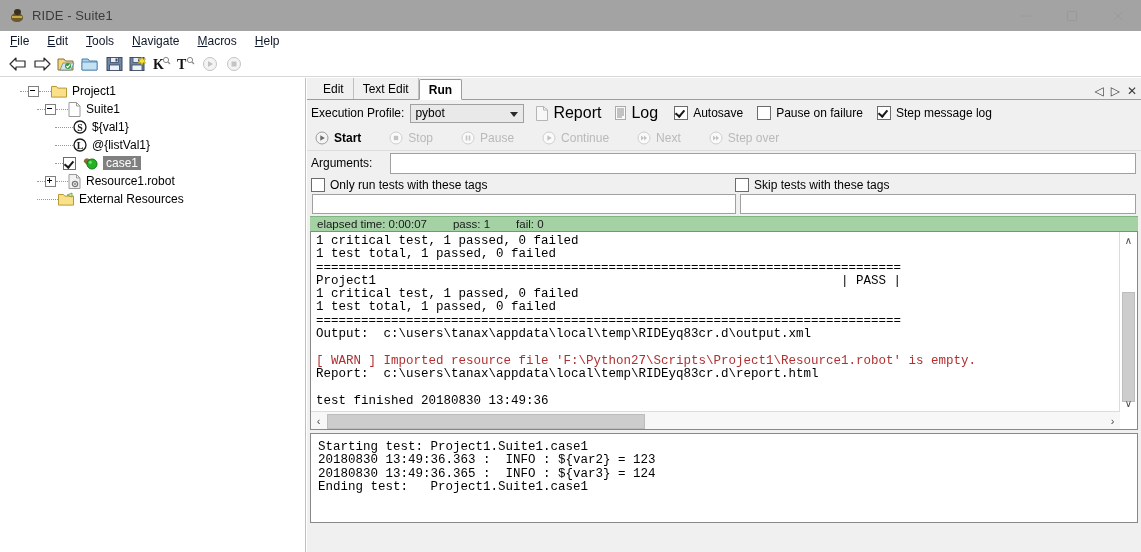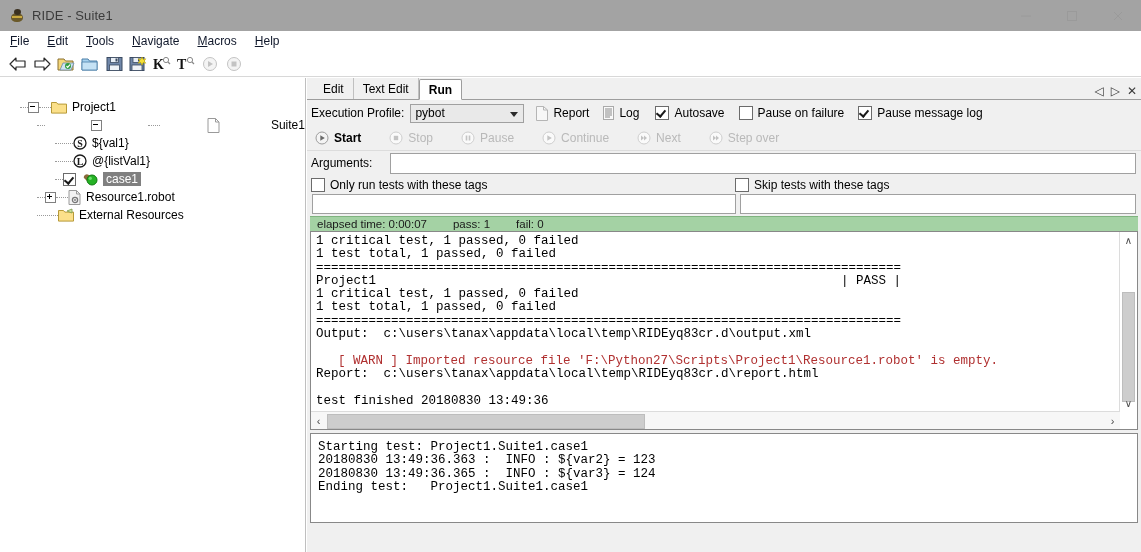--- a/index.html
+++ b/index.html
@@ -123,21 +123,21 @@
 
   
   .tree-panel {
     position: absolute;
     left: 0; top: 78px;
     width: 306px; height: 474px;
     background: #ffffff;
     border-right: 1px solid #bfbfbf;
     box-sizing: border-box;
     overflow: hidden;
-    padding-top: 20px;
+    padding-top: 4px;
   }
   .tnode {
     height: 18px;
     display: flex;
     align-items: center;
     font-size: 12px;
     color: #000;
     white-space: nowrap;
     position: relative;
   }
@@ -264,21 +264,21 @@
   }
   .combo .arrow {
     position: absolute;
     right: 5px; top: 7px;
     width: 0; height: 0;
     border-left: 4px solid transparent;
     border-right: 4px solid transparent;
     border-top: 5px solid #2a2a2a;
   }
   .mini-ico { margin: 0 5px 0 12px; display: flex; align-items: center; }
-  .link-txt { font-size: 12px; margin-right: 2px; }
+  .link-txt { font-size: 16px; margin-right: 2px; }
   .cbx-wrap { display: flex; align-items: center; margin-left: 14px; }
   .cbx {
     width: 12px; height: 12px;
     border: 1px solid #6b6b6b;
     background: #fff;
     position: relative;
     flex: none;
     margin-right: 5px;
   }
   .cbx.on::after {
@@ -392,21 +392,21 @@
     padding: 3px 0 0 5px;
     box-sizing: border-box;
   }
   .mono {
     font-family: "Liberation Mono", "DejaVu Sans Mono", monospace;
     font-size: 12.5px;
     line-height: 13.3px;
     white-space: pre;
     color: #000000;
   }
-  .mono.warn { color: #b03030; margin-left: 22px; }
+  .mono.warn { color: #b03030; }
   .vscroll {
     position: absolute;
     right: 0; top: 0; bottom: 17px;
     width: 17px;
     background: #ffffff;
     border-left: 1px solid #dcdcdc;
   }
   .vscroll .arrow-btn {
     height: 17px;
     display: flex; align-items: center; justify-content: center;
@@ -569,21 +569,21 @@
       <span class="twist"></span>
       <span class="dotline" style="width:12px;"></span>
       <span class="ticon">
         <svg width="16" height="14" viewBox="0 0 16 14">
             <path d="M0.5 2.5 h5 l1.3 1.6 H15.5 v9 H0.5 Z" fill="#fbe08a" stroke="#b79a38" stroke-width="1"></path>
           </svg>
       </span>
       <span class="tlabel">Project1</span>
     </div>
 
-    <div class="tnode" style="padding-left:37px;justify-content:space-between;">
+    <div class="tnode" style="padding-left:37px;">
       <span class="dotline" style="width:8px;"></span>
       <span class="twist"></span>
       <span class="dotline" style="width:12px;"></span>
       <span class="ticon">
         <svg width="13" height="15" viewBox="0 0 13 15">
             <path d="M1 0.5 h7.5 L12 4 v10.5 H1 Z" fill="#ffffff" stroke="#9a9a9a" stroke-width="1"></path>
             <path d="M8.5 0.5 V4 H12" fill="none" stroke="#9a9a9a" stroke-width="1"></path>
           </svg>
       </span>
       <span class="tlabel">Suite1</span>
@@ -693,21 +693,21 @@
       <span class="cbx-wrap">
         <span class="cbx on"></span>
         <span class="cbx-lbl">Autosave</span>
       </span>
       <span class="cbx-wrap">
         <span class="cbx"></span>
         <span class="cbx-lbl">Pause on failure</span>
       </span>
       <span class="cbx-wrap">
         <span class="cbx on"></span>
-        <span class="cbx-lbl">Pause message log</span>
+        <span class="cbx-lbl">Step message log</span>
       </span>
     </div>
 
     <div class="run-row">
       <span class="run-btn enabled">
         <span class="rico">
           <svg width="14" height="14" viewBox="0 0 14 14">
               <circle cx="7" cy="7" r="6" fill="#f4f4f4" stroke="#9d9d9d" stroke-width="1"></circle>
               <path d="M5.3 4.3 L9.8 7 L5.3 9.7 Z" fill="#6a6a6a"></path>
             </svg>

